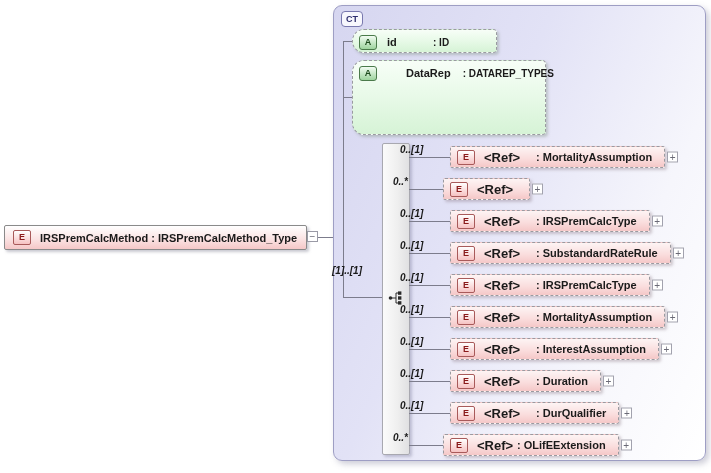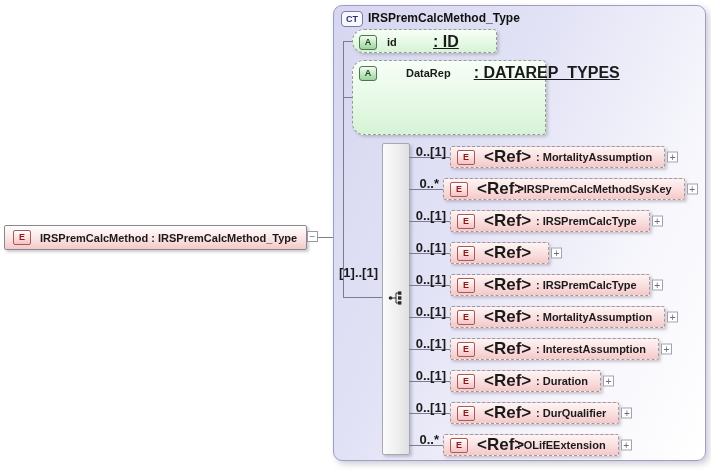--- a/index.html
+++ b/index.html
@@ -59,69 +59,68 @@
 
   
   .attr-box{
     position:absolute;left:352px;box-sizing:border-box;
     border:1px dashed #9a9aa0;border-radius:12px 4px 4px 12px;
     background:linear-gradient(180deg,#f7fef7 0%,#e9fae9 45%,#d6f3d6 100%);
     box-shadow:2px 2px 3px rgba(110,130,110,0.35);
   }
   .attr-title{display:flex;align-items:center;padding:0 6px;height:24px;white-space:nowrap;}
   .attr-name{margin-left:10px;font-size:11px;font-weight:bold;}
-  .attr-type{font-size:16px;font-weight:bold;text-decoration:underline;}
+  .attr-type{font-size:10px;font-weight:bold;}
   .attr-name.col{width:46px;}
   .enum-section{
     border-top:1px solid #a8b8a8;margin:0 4px;padding:3px 2px 0 2px;
     display:flex;align-items:flex-start;
   }
   .enum-label{font-size:10px;font-style:italic;color:#2a2a2a;width:72px;flex:0 0 72px;}
   .enum-values{font-size:10px;color:#8c8c8c;line-height:12px;}
 
   
   .seq-bar{
     position:absolute;left:382px;top:143px;width:28px;height:312px;box-sizing:border-box;
     border:1px solid #a8a8b0;border-radius:2px;
     background:linear-gradient(90deg,#fbfbfb 0%,#efefef 55%,#e0e0e2 100%);
     box-shadow:2px 2px 3px rgba(110,110,140,0.35);
   }
   .seq-icon{position:absolute;left:388px;top:290px;z-index:4;}
   .card-label{
-    position:absolute;width:46px;text-align:right;
-    font-size:13px;font-weight:bold;color:#1a1a1a;
+    position:absolute;width:46px;text-align:left;
+    font-size:10px;font-style:italic;font-weight:bold;color:#1a1a1a;
   }
 
   
   .ebox{
     position:absolute;height:22px;box-sizing:border-box;z-index:3;
     border:1px dashed #9a9aa0;border-radius:2px;
     background:linear-gradient(180deg,#fdf4f4 0%,#fadede 55%,#f5c8c8 100%);
     box-shadow:2px 2px 3px rgba(130,110,120,0.35);
     display:inline-flex;align-items:center;padding:0 12px 0 6px;white-space:nowrap;
   }
-  .ebox .ref{margin-left:9px;width:52px;flex:0 0 52px;font-size:17px;font-weight:bold;}
+  .ebox .ref{margin-left:9px;width:52px;flex:0 0 52px;font-size:13px;font-weight:bold;}
   .ebox.narrow .ref{width:40px;flex:0 0 40px;}
   .ebox .etype{font-size:11px;font-weight:bold;}
   .ebox .plus{
     position:absolute;right:-14px;top:50%;transform:translateY(-50%);
     width:11px;height:11px;box-sizing:border-box;border:1px solid #a2a2ae;
     background:#ffffff;color:#6a6a76;font-size:10px;line-height:9px;text-align:center;
   }
 </style>
 </head>
 <body>
 
 <div class="stage">
 
   <div class="line" style="left:310px;top:237px;width:33px;"></div>
 
   <div class="ct-container">
     <div class="ct-badge">CT</div>
-    <div class="ct-title">IRSPremCalcMethod_Type</div>
   </div>
 
   <div class="vline" style="left:343px;top:41px;height:256px;"></div>
   <div class="line" style="left:343px;top:41px;width:9px;"></div>
   <div class="line" style="left:343px;top:97px;width:9px;"></div>
   <div class="line" style="left:343px;top:297px;width:40px;"></div>
 
   <div class="root-box">
     <span class="ebadge">E</span>
     <span class="lbl">IRSPremCalcMethod : IRSPremCalcMethod_Type</span>
@@ -132,21 +131,21 @@
     <div class="attr-title">
       <span class="abadge">A</span>
       <span class="attr-name col">id</span>
       <span class="attr-type">: ID</span>
     </div>
   </div>
 
   <div class="attr-box" style="top:60px;width:194px;height:75px;">
     <div class="attr-title">
       <span class="abadge">A</span>
-      <span class="attr-name" style="margin-right:23px;padding-left:19px;">DataRep</span>
+      <span class="attr-name" style="margin-right:12px;padding-left:19px;">DataRep</span>
       <span class="attr-type">: DATAREP_TYPES</span>
     </div>
   </div>
 
   <div class="card-label" style="left:332px;top:265px;">[1]..[1]</div>
   <div class="seq-bar"></div>
   <div class="seq-icon">
     <svg width="16" height="16" viewBox="0 0 16 16">
       <circle cx="2.5" cy="8" r="1.8" fill="#2a2a2a"></circle>
       <line x1="2.5" y1="8" x2="8" y2="8" stroke="#2a2a2a" stroke-width="1"></line>
@@ -183,32 +182,32 @@
 
   <div class="ebox" style="left:450px;top:146px;">
     <span class="ebadge">E</span>
     <span class="ref">&lt;Ref&gt;</span>
     <span class="etype">: MortalityAssumption</span>
     <span class="plus">+</span>
   </div>
   <div class="ebox narrow" style="left:443px;top:178px;">
     <span class="ebadge">E</span>
     <span class="ref">&lt;Ref&gt;</span>
-    <span class="etype">: IRSPremCalcMethodSysKey</span>
     <span class="plus">+</span>
   </div>
   <div class="ebox" style="left:450px;top:210px;">
     <span class="ebadge">E</span>
     <span class="ref">&lt;Ref&gt;</span>
     <span class="etype">: IRSPremCalcType</span>
     <span class="plus">+</span>
   </div>
   <div class="ebox" style="left:450px;top:242px;">
     <span class="ebadge">E</span>
     <span class="ref">&lt;Ref&gt;</span>
+    <span class="etype">: SubstandardRateRule</span>
     <span class="plus">+</span>
   </div>
   <div class="ebox" style="left:450px;top:274px;">
     <span class="ebadge">E</span>
     <span class="ref">&lt;Ref&gt;</span>
     <span class="etype">: IRSPremCalcType</span>
     <span class="plus">+</span>
   </div>
   <div class="ebox" style="left:450px;top:306px;">
     <span class="ebadge">E</span>

